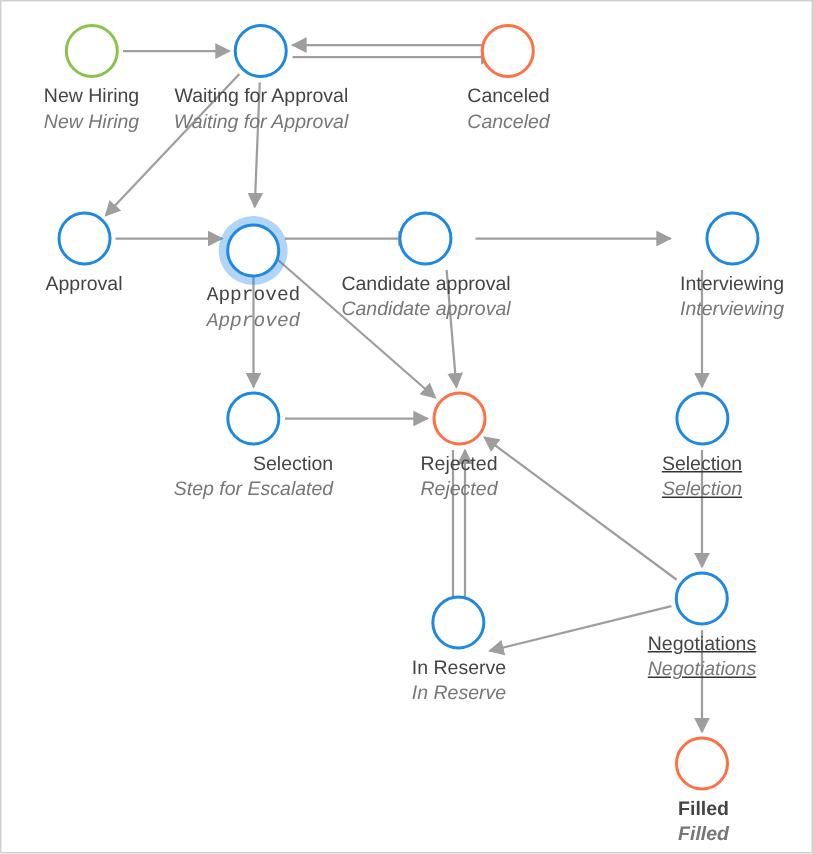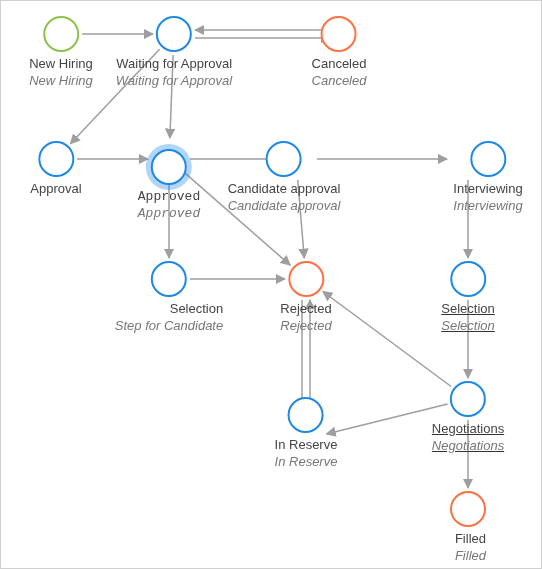--- a/index.html
+++ b/index.html
@@ -108,21 +108,21 @@
       <div class="sub">Candidate approval</div>
     </div>
     <div class="node" style="left: 467px; top: 140px; margin-left: 20px;">
       <div class="circle blue"></div>
       <div class="title">Interviewing</div>
       <div class="sub">Interviewing</div>
     </div>
     <div class="node" style="left: 168px; top: 260px;">
       <div class="circle blue"></div>
       <div class="title">Selection</div>
-      <div class="sub">Step for Candidate</div>
+      <div class="sub">Step for Escalated</div>
     </div>
     <div class="node" style="left: 305px; top: 260px;">
       <div class="circle orange"></div>
       <div class="title">Rejected</div>
       <div class="sub">Rejected</div>
     </div>
     <div class="node" style="left: 467px; top: 260px; text-decoration: underline;">
       <div class="circle blue"></div>
       <div class="title">Selection</div>
       <div class="sub">Selection</div>
@@ -130,18 +130,18 @@
     <div class="node" style="left: 467px; top: 380px; text-decoration: underline;">
       <div class="circle blue"></div>
       <div class="title">Negotiations</div>
       <div class="sub">Negotiations</div>
     </div>
     <div class="node" style="left: 305px; top: 396px;">
       <div class="circle blue"></div>
       <div class="title">In Reserve</div>
       <div class="sub">In Reserve</div>
     </div>
-    <div class="node" style="left: 467px; top: 490px;">
+    <div class="node" style="left: 467px; top: 490px; font-weight: bold;">
       <div class="circle orange"></div>
       <div class="title">Filled</div>
       <div class="sub">Filled</div>
     </div>
   </div>
 
 </body></html>

